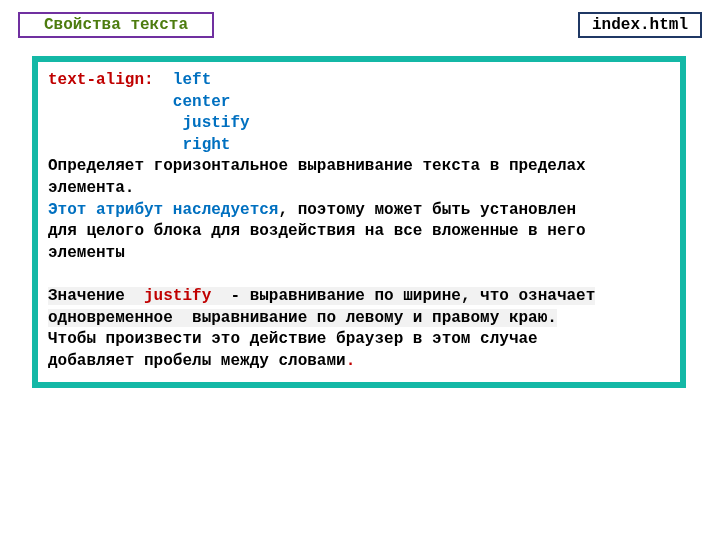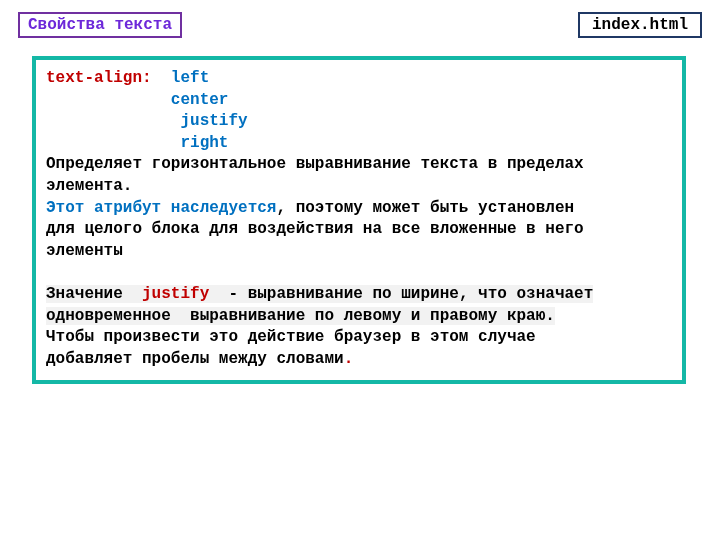--- a/index.html
+++ b/index.html
@@ -11,39 +11,39 @@
     background: #ffffff;
     font-family: "Courier New", monospace;
     font-size: 16px;
     position: relative;
   }
   .title-box {
     position: absolute;
     top: 12px;
     left: 18px;
     border: 2px solid #7030a0;
-    padding: 2px 8px;
+    padding: 2px 24px;
     font-weight: bold;
-    color: #6d28d9;
+    color: #4d7c0f;
   }
   .filename-box {
     position: absolute;
     top: 12px;
     right: 18px;
     border: 2px solid #1f3864;
     padding: 2px 12px;
     font-weight: bold;
     color: #000;
   }
   .content-box {
     position: absolute;
     top: 56px;
     left: 32px;
     width: 654px;
-    border: 4px solid #14b8a6;
+    border: 6px solid #14b8a6;
     padding: 8px 10px 10px 10px;
     line-height: 1.35;
     font-weight: bold;
     color: #000;
     white-space: pre-wrap;
   }
   .prop-name { color: #c00000; }
   .prop-val  { color: #0070c0; }
   .inherited { color: #0070c0; }
   .justify-word { color: #c00000; }

